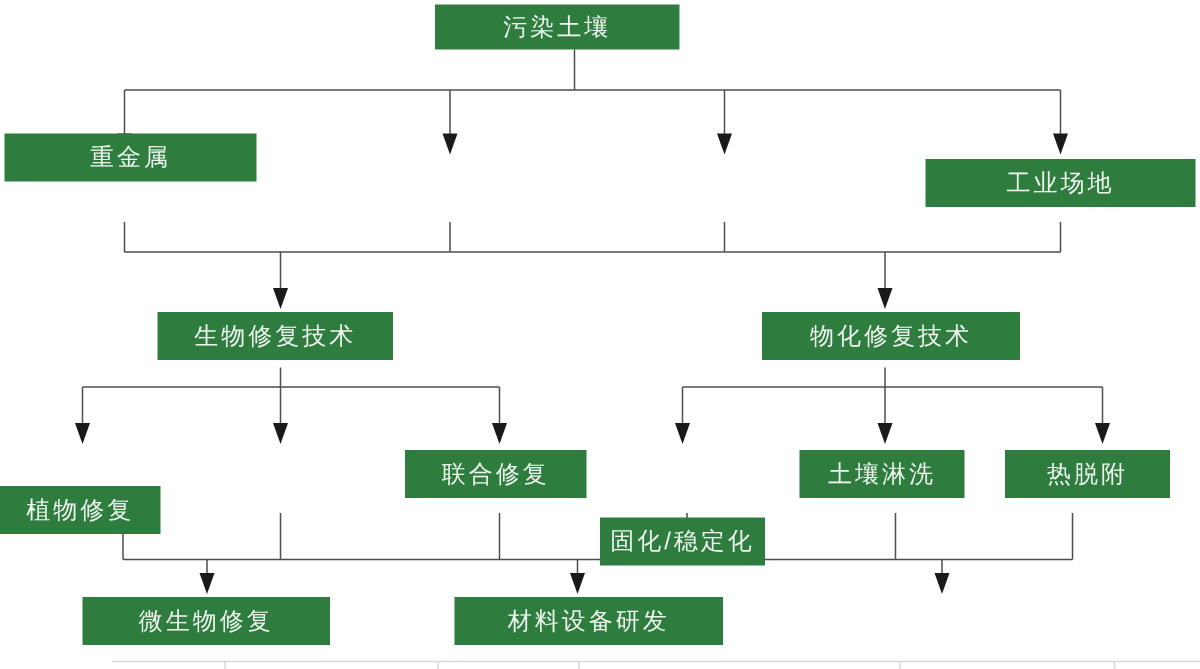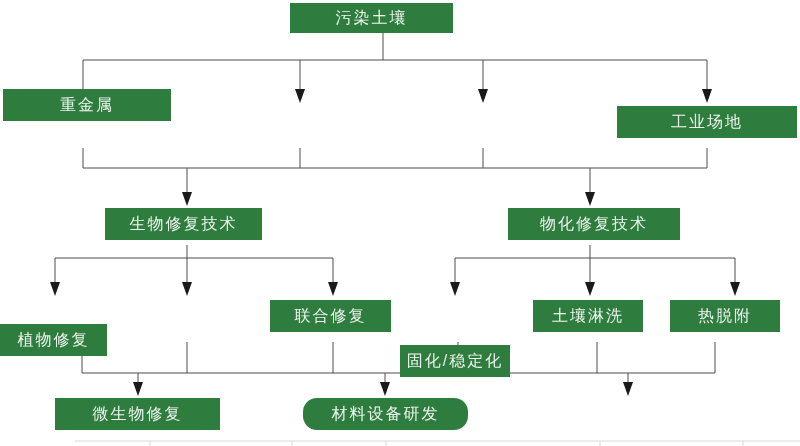--- a/index.html
+++ b/index.html
@@ -119,15 +119,15 @@
   <div class="node" style="left:105px; top:208px; width:157px;">生物修复技术</div>
   <div class="node" style="left:508px; top:208px; width:172px;">物化修复技术</div>
 
   <div class="node" style="left:0; top:300px; width:107px;margin-top:24px;">植物修复</div>
   <div class="node" style="left:270px; top:300px; width:121px;">联合修复</div>
   <div class="node" style="left:400px; top:300px; width:110px;margin-top:45px;">固化/稳定化</div>
   <div class="node" style="left:533px; top:300px; width:110px;">土壤淋洗</div>
   <div class="node" style="left:670px; top:300px; width:110px;">热脱附</div>
 
   <div class="node" style="left:55px; top:398px; width:165px;">微生物修复</div>
-  <div class="node" style="left:303px; top:398px; width:165px;border-radius:14px;">材料设备研发</div>
+  <div class="node" style="left:303px; top:398px; width:179px;">材料设备研发</div>
 
 </div>
 
 </body></html>

